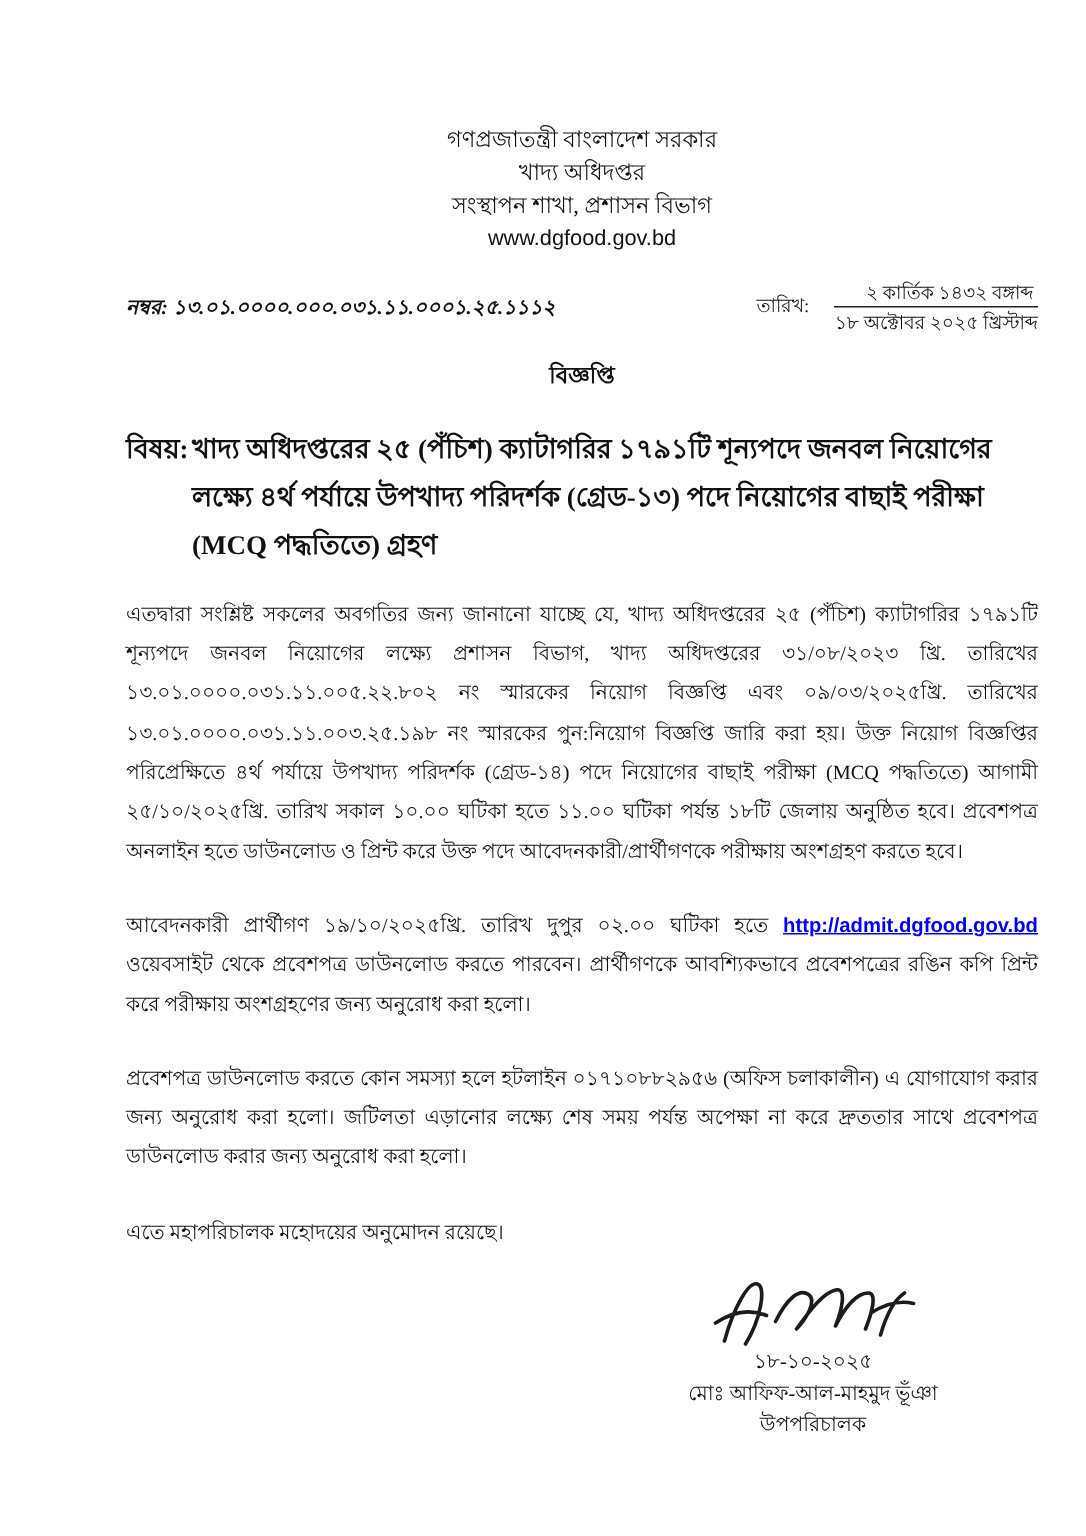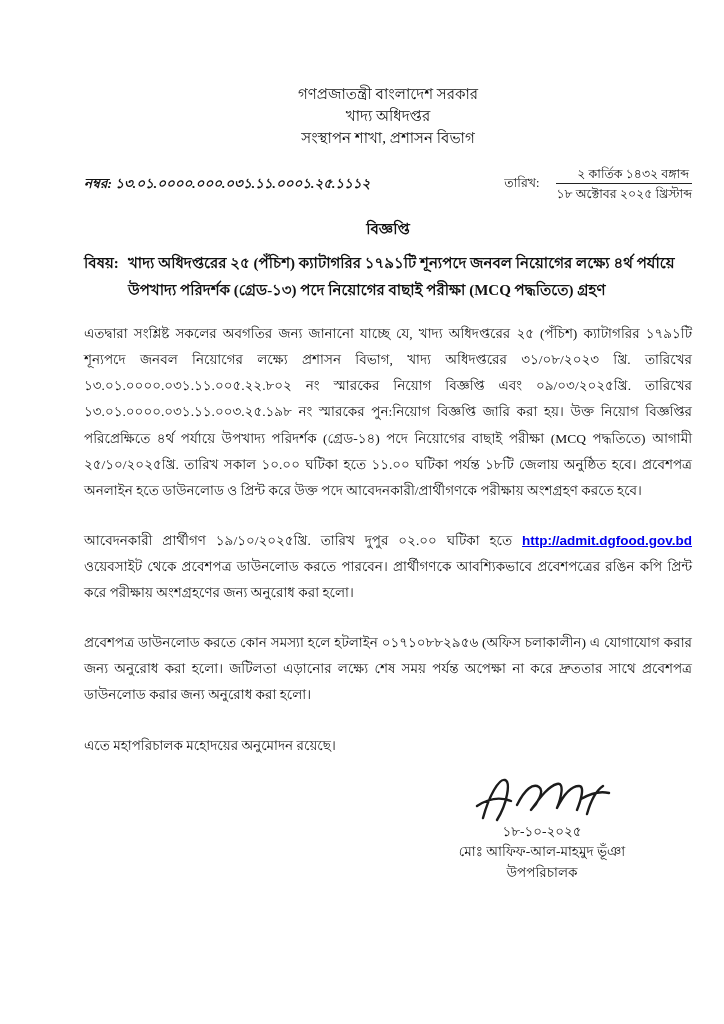--- a/index.html
+++ b/index.html
@@ -11,39 +11,40 @@
   }
   .hdr { text-align:center; font-size:15px; line-height:1.45; }
   .hdr .site { font-family:"Liberation Sans","DejaVu Sans",sans-serif; font-size:14.5px; }
   .memo-row { display:flex; justify-content:space-between; align-items:center; margin-top:16px; font-size:13.5px; }
   .memo-no { font-weight:700;font-style:italic; }
   .date-block { display:flex; align-items:center; gap:17px; font-size:12.5px; }
   .date-stack { display:inline-block; text-align:right; line-height:1.45; }
   .date-top { border-bottom:1px solid #222; padding:0 3px 0px; display:block; }
   .date-bottom { display:block; padding-top:1px; }
   .notice-title { text-align:center; font-weight:700; font-size:15px; margin-top:13px; }
-  .subject { display:flex; margin-top:8px; font-weight:700; font-size:15px; line-height:1.8; }
+  .subject { display:flex; margin-top:20px; font-weight:700; font-size:18px; line-height:1.8; }
   .subject-label { flex:0 0 44px; }
   .subject-text { flex:1; }
   .para { font-size:13.5px; line-height:1.95; text-align:justify; margin-top:17px; }
   .para.gap { margin-top:23px; }
   .link { color:#0000ee; font-weight:700; text-decoration:underline; font-family:"Liberation Sans","DejaVu Sans",sans-serif; cursor:pointer; }
   .approval { margin-top:26px; font-size:13.5px; }
   .sig-block { width:300px; margin-left:auto; margin-top:14px; text-align:center; font-size:13.5px; line-height:1.55; }
   .sig-img { height:50px; display:flex; justify-content:center; }
 </style>
 </head>
 <body>
 
 <div class="page">
 
   <div class="hdr">
     <div>গণপ্রজাতন্ত্রী বাংলাদেশ সরকার</div>
     <div>খাদ্য অধিদপ্তর</div>
     <div>সংস্থাপন শাখা, প্রশাসন বিভাগ</div>
+    <div class="site">www.dgfood.gov.bd</div>
   </div>
 
   <div class="memo-row">
     <div class="memo-no">
       <span>নম্বর:</span>
       <span>১৩.০১.০০০০.০০০.০৩১.১১.০০০১.২৫.১১১২</span>
     </div>
     <div class="date-block">
       <span>তারিখ:</span>
       <span class="date-stack">

